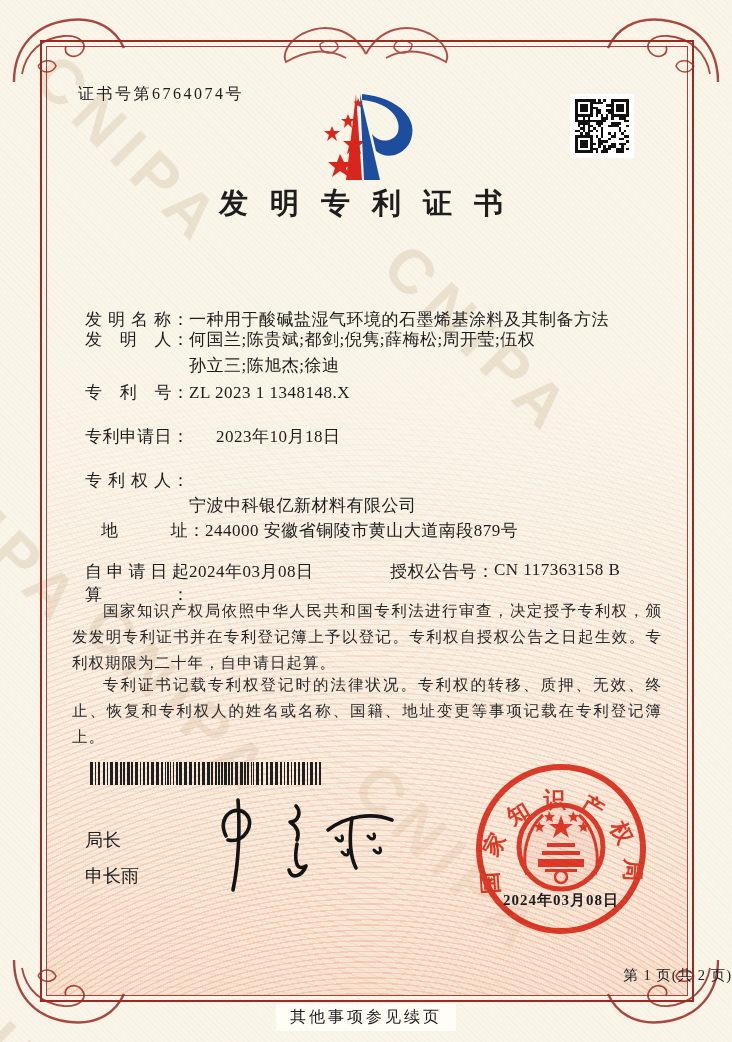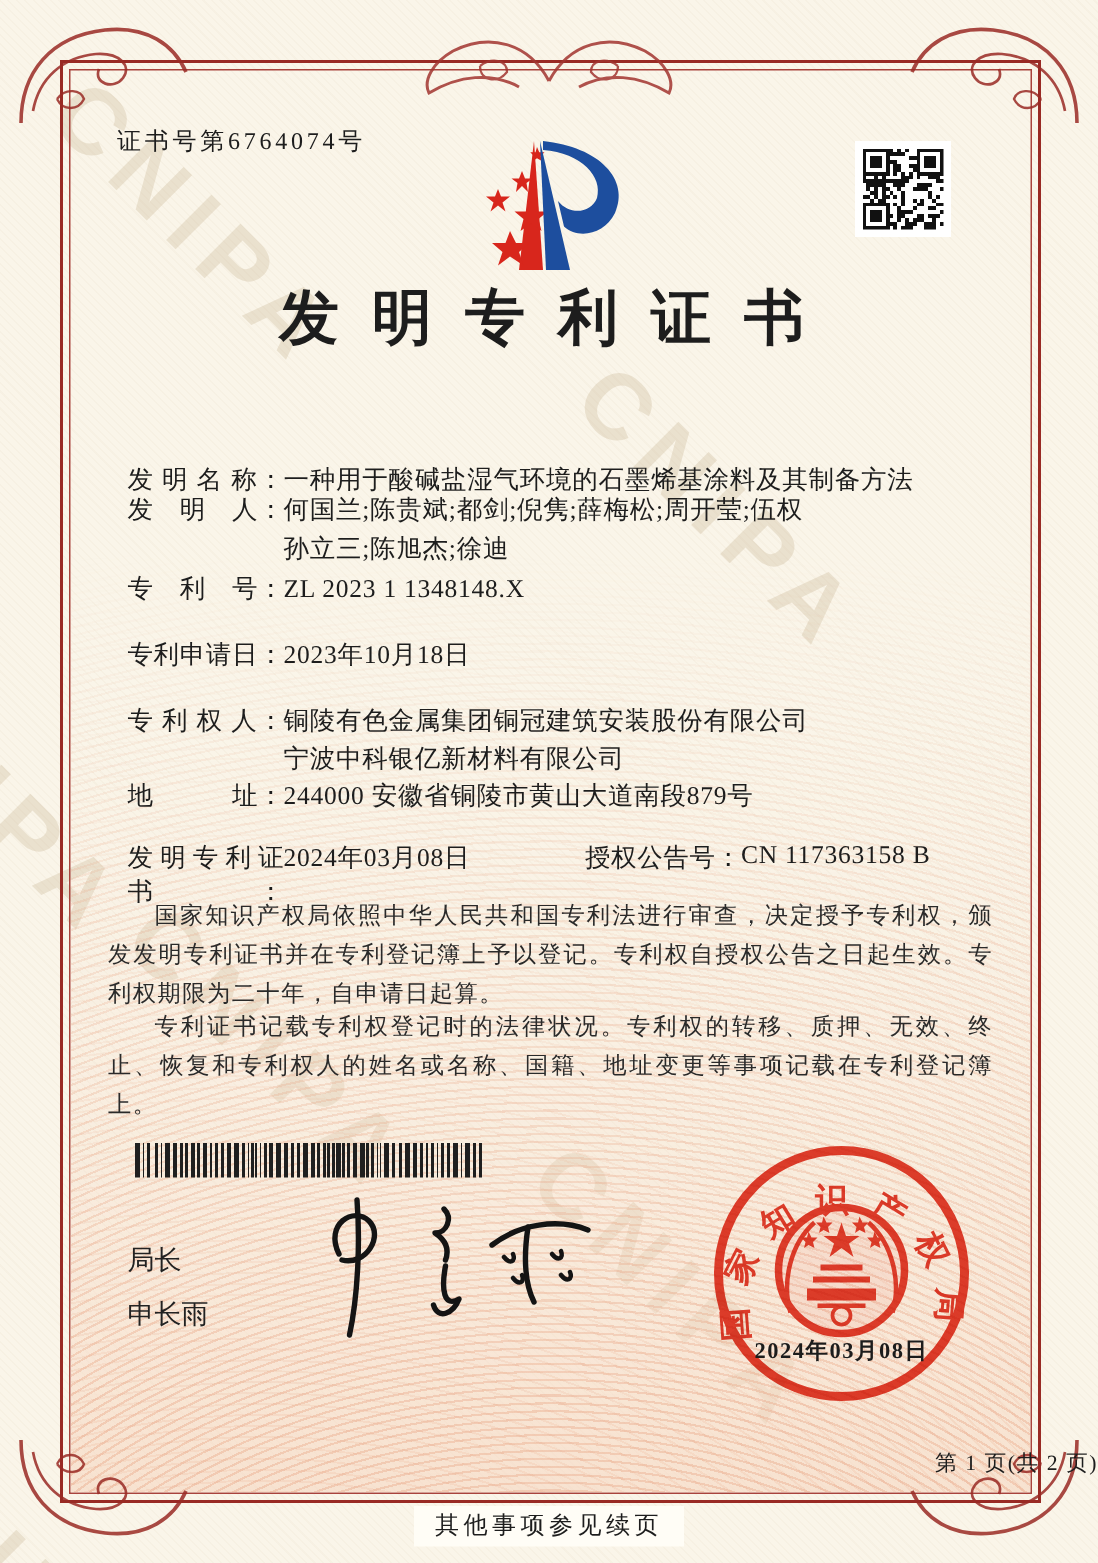--- a/index.html
+++ b/index.html
@@ -24,21 +24,21 @@
         repeating-radial-gradient(ellipse 130% 80% at 20% 140%, rgba(238,186,158,0.25) 0 1.4px, transparent 1.4px 8px),
         linear-gradient(180deg, rgba(250,245,233,0) 45%, rgba(247,219,199,0.55) 88%, rgba(246,214,192,0.6) 100%);
       -webkit-mask-image:linear-gradient(to bottom, transparent 34%, rgba(0,0,0,.55) 60%, #000 95%);
       mask-image:linear-gradient(to bottom, transparent 34%, rgba(0,0,0,.55) 60%, #000 95%);}
   .orn{position:absolute;pointer-events:none;}
   
   .cert-no{position:absolute;left:78px;top:84px;font-size:16px;letter-spacing:2.5px;}
   .logo{position:absolute;left:288px;top:90px;}
   .qr{position:absolute;left:570px;top:94px;width:64px;height:64px;background:#fff;padding:5px;box-sizing:border-box;}
   .title{position:absolute;left:0;top:184px;width:100%;text-align:center;
-      font-size:40px;font-weight:bold;letter-spacing:22px;padding-left:12px;box-sizing:border-box;}
+      font-size:29px;font-weight:bold;letter-spacing:22px;padding-left:12px;box-sizing:border-box;}
   
   .row{position:absolute;left:85px;width:575px;font-size:17px;line-height:25px;display:flex;}
   .flabel{display:inline-block;width:104px;flex:0 0 104px;text-align:justify;text-align-last:justify;}
   .fval{flex:1;letter-spacing:0.5px;}
   .cont{position:absolute;left:189px;width:470px;font-size:17px;line-height:25px;letter-spacing:0.5px;}
   .half{position:absolute;font-size:17px;display:flex;}
   
   .para{position:absolute;left:72px;width:590px;font-size:15.5px;line-height:26px;
       text-indent:2em;text-align:justify;letter-spacing:1px;color:#2a2a2a;}
   
@@ -282,35 +282,34 @@
   </div>
   <div class="row" style="top:327px;">
     <span class="flabel">发　明　人：</span>
     <span class="fval">何国兰;陈贵斌;都剑;倪隽;薛梅松;周开莹;伍权</span>
   </div>
   <div class="cont" style="top:353px;">孙立三;陈旭杰;徐迪</div>
   <div class="row" style="top:380px;">
     <span class="flabel">专　利　号：</span>
     <span class="fval">ZL 2023 1 1348148.X</span>
   </div>
-  <div class="row" style="top:424px;">
+  <div class="row" style="top:424px;gap:27px;">
     <span class="flabel">专利申请日：</span>
     <span class="fval">2023年10月18日</span>
   </div>
   <div class="row" style="top:468px;">
     <span class="flabel">专 利 权 人：</span>
-    <span class="fval">铜陵有色金属集团铜冠建筑安装股份有限公司</span>
   </div>
   <div class="cont" style="top:493px;">宁波中科银亿新材料有限公司</div>
-  <div class="row" style="top:518px;">
+  <div class="row" style="top:518px;margin-left:16px;">
     <span class="flabel">地　　　址：</span>
     <span class="fval">244000 安徽省铜陵市黄山大道南段879号</span>
   </div>
   <div class="half" style="left:85px;top:560px;width:300px;">
-    <span class="flabel">发明专利证书：</span>
+    <span class="flabel">自申请日起算：</span>
     <span class="fval">2024年03月08日</span>
   </div>
   <div class="half" style="left:390px;top:560px;width:270px;">
     <span class="flabel">授权公告号：</span>
     <span class="fval">CN 117363158 B</span>
   </div>
 
   <div class="para" style="top:672px;">专利证书记载专利权登记时的法律状况。专利权的转移、质押、无效、终止、恢复和专利权人的姓名或名称、国籍、地址变更等事项记载在专利登记簿上。</div>
   <div class="para" style="top:598px;">国家知识产权局依照中华人民共和国专利法进行审查，决定授予专利权，颁发发明专利证书并在专利登记簿上予以登记。专利权自授权公告之日起生效。专利权期限为二十年，自申请日起算。</div>
 

